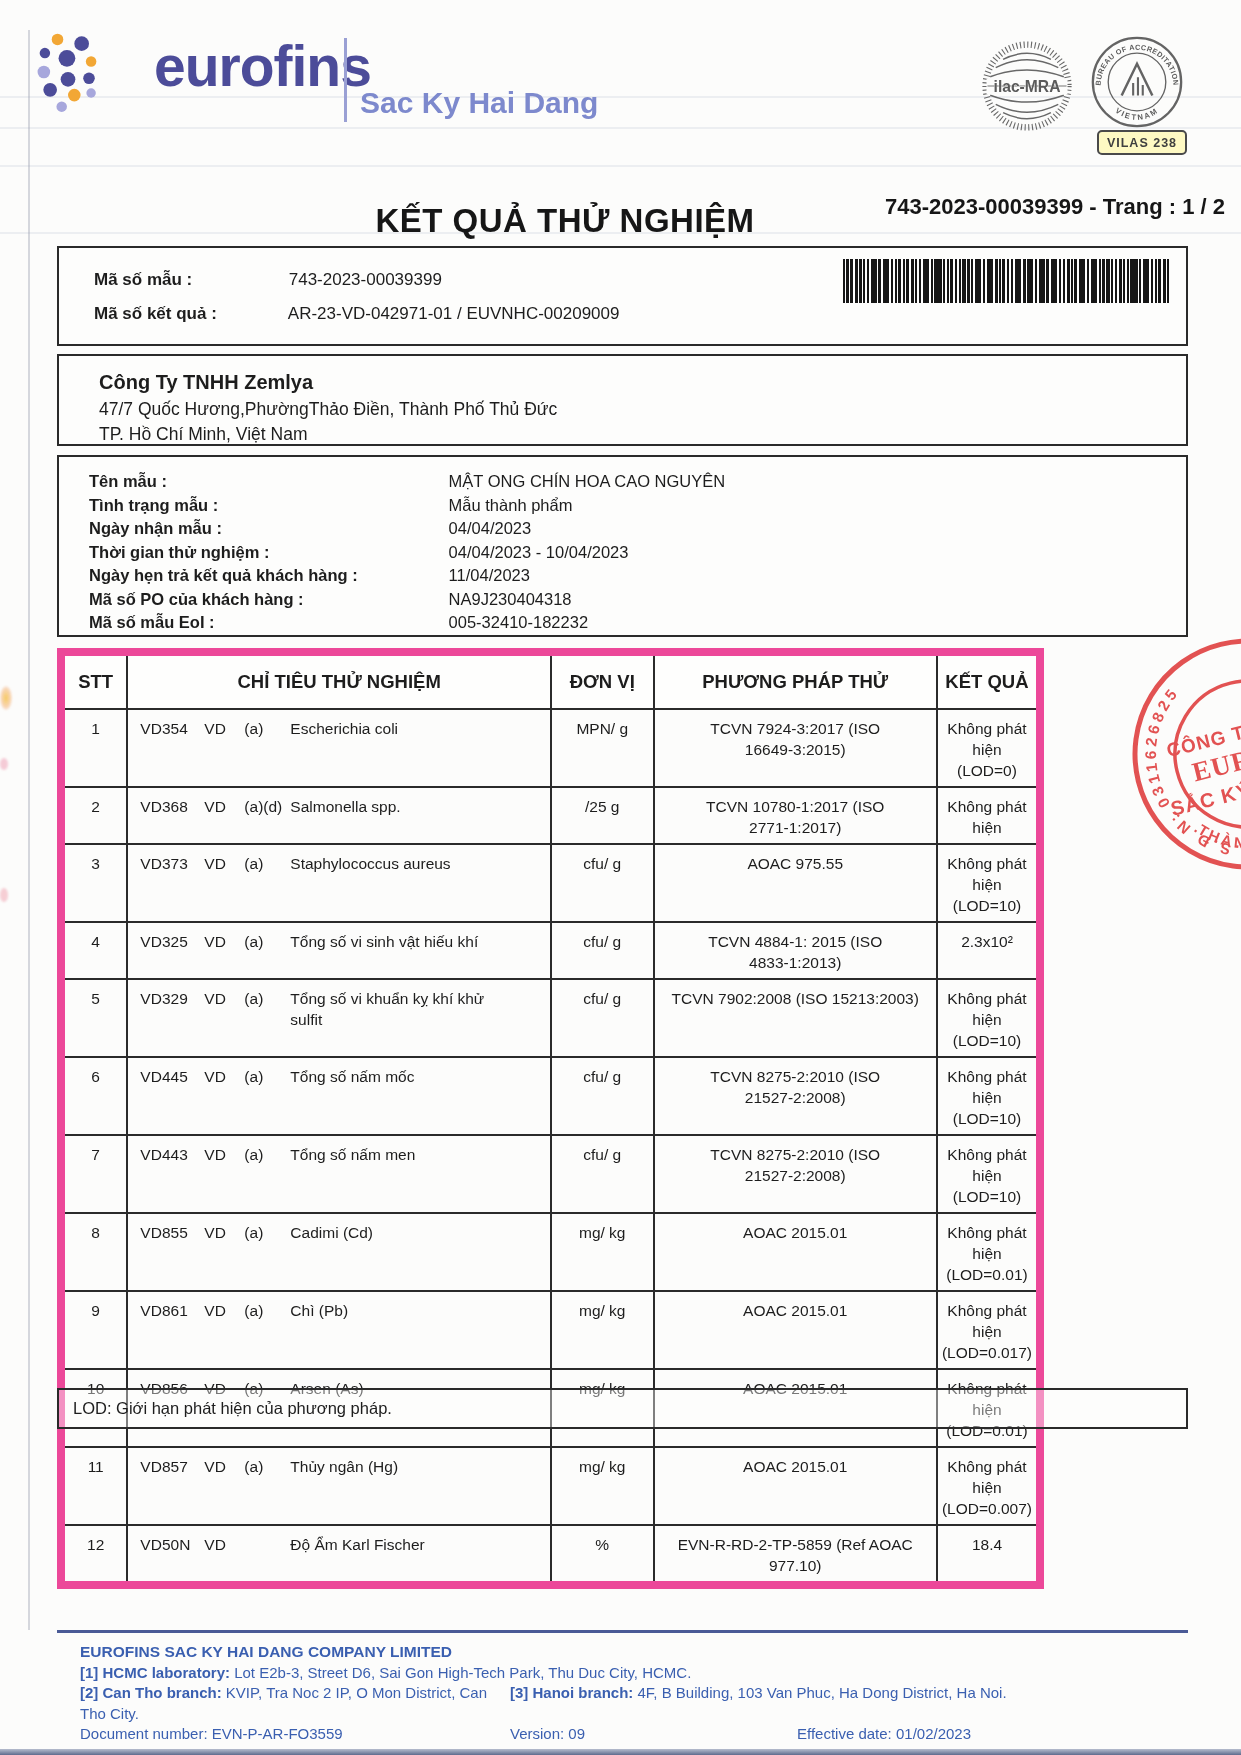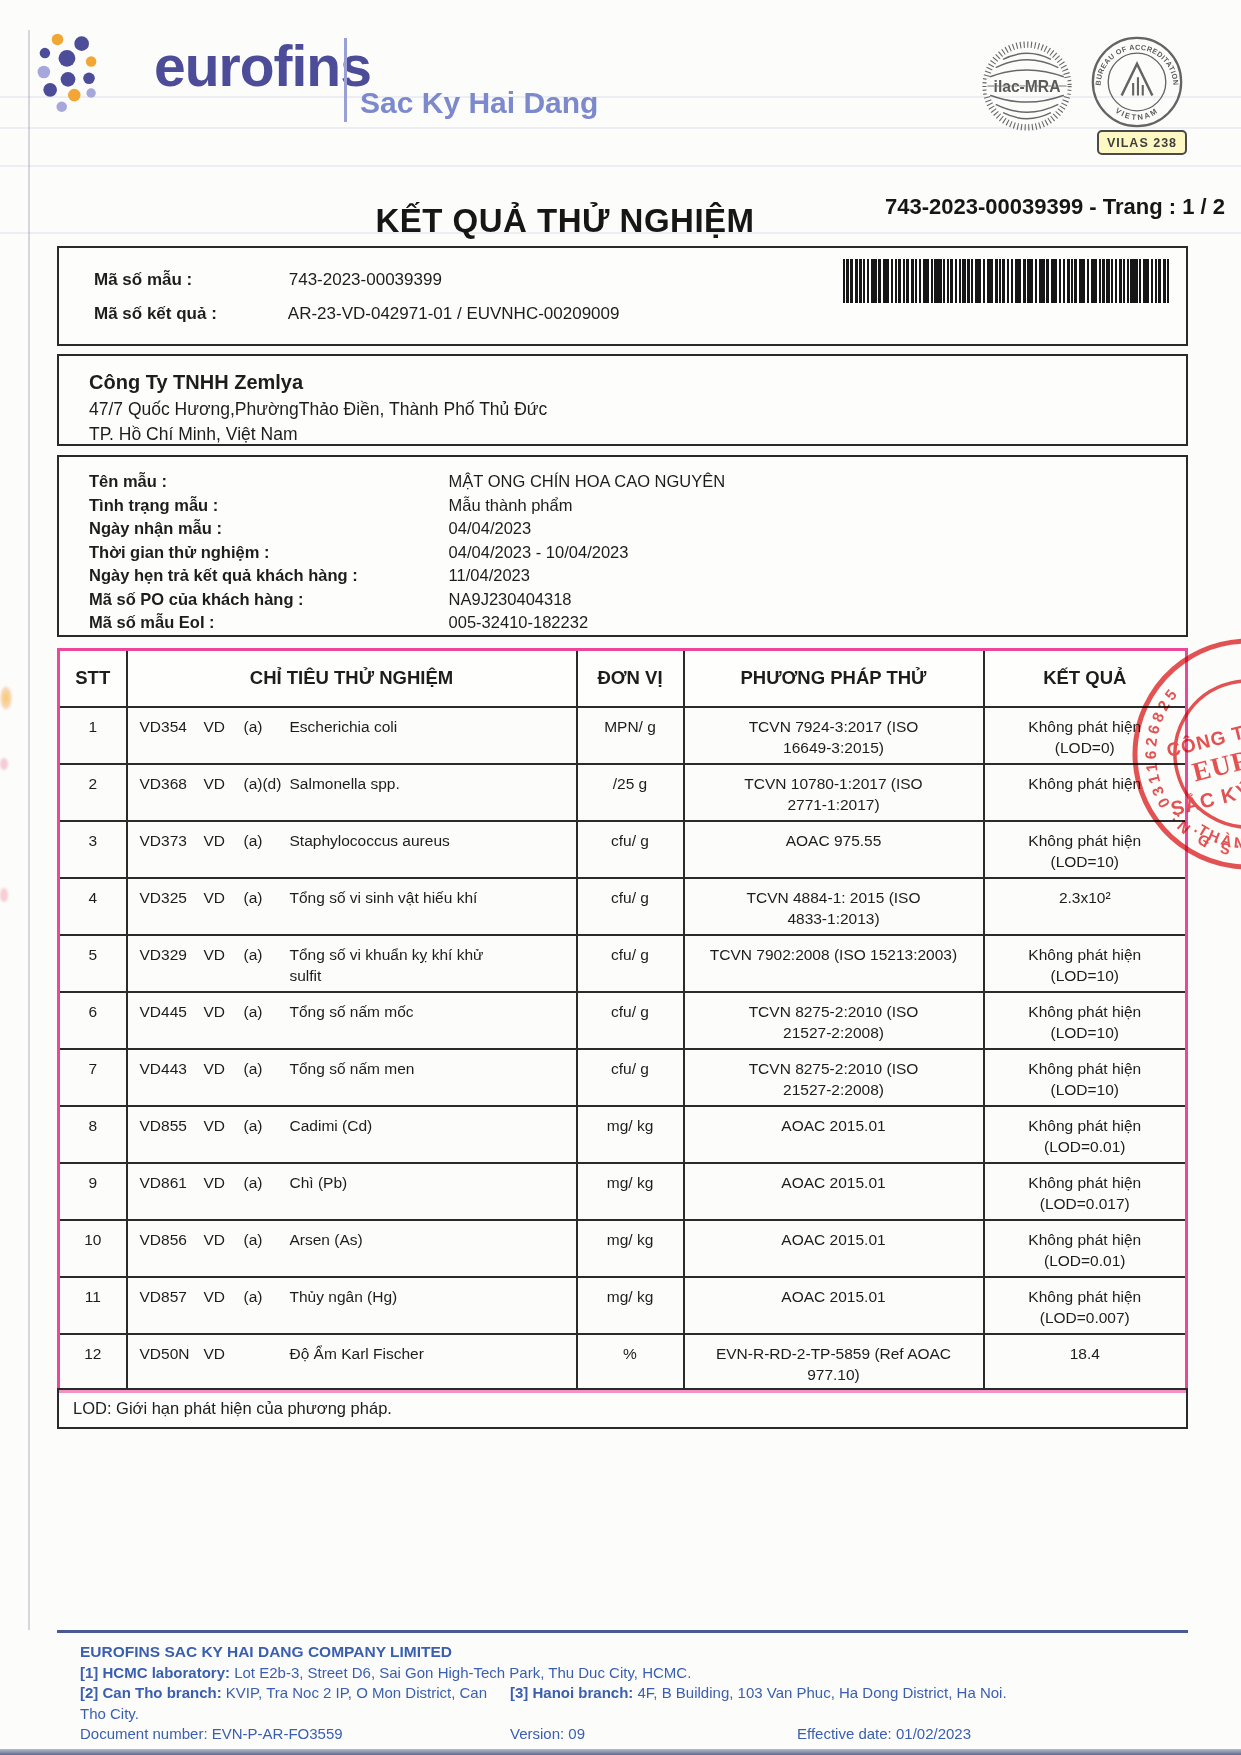--- a/index.html
+++ b/index.html
@@ -29,29 +29,29 @@
     box-sizing:border-box; background:rgba(255,255,255,.4); }
   .box-ids { top:246px; height:100px; padding:15px 0 0 35px; }
   .kv-row { line-height:34px; font-size:17px; }
   .kv-row .k { display:inline-block; width:190px; font-weight:bold; }
   .barcode { position:absolute; right:16px; top:11px; width:327px; height:44px; background-color:#fff;
     background-image:
       repeating-linear-gradient(90deg,#161616 0 2px,transparent 2px 4px),
       repeating-linear-gradient(90deg,#161616 0 1px,transparent 1px 7px),
       repeating-linear-gradient(90deg,transparent 0 3px,#161616 3px 6px,transparent 6px 13px);
   }
-  .box-customer { top:354px; height:92px; padding:11px 0 0 30px; }
+  .box-customer { top:354px; height:92px; padding:11px 0 0 40px; }
   .cust-name { font-size:20px; font-weight:bold; line-height:30px; }
   .cust-addr { font-size:17.5px; line-height:25px; }
   .box-sample { top:455px; height:182px; padding:13px 0 0 30px; }
   .si-row { line-height:23.5px; font-size:16.5px; }
   .si-row .k { display:inline-block; width:355px; font-weight:bold; }
   
-  table.results { position:absolute; left:57px; top:648px; width:1131px;
-    border-collapse:collapse; border:3px solid #ec4899; }
+  table.results { position:absolute; left:57px; top:648px; width:987px;
+    border-collapse:collapse; border:8px solid #ec4899; }
   .results th { border:2.5px solid #2b2b2b; height:57px; font-size:18.5px; font-weight:bold;
     padding:4px; box-sizing:border-box; background:rgba(255,255,255,.5); }
   .results td { border:2px solid #2b2b2b; height:57px; vertical-align:top; box-sizing:border-box;
     padding:8px 4px 5px; font-size:15.5px; line-height:21px; text-align:center; }
   .results td.c-name { text-align:left; padding-left:12px; }
   .code { display:inline-block; width:64px; }
   .lab  { display:inline-block; width:40px; }
   .flag { display:inline-block; min-width:46px; }
   .tname { display:inline-block; vertical-align:top; }
   .tname.it { }

